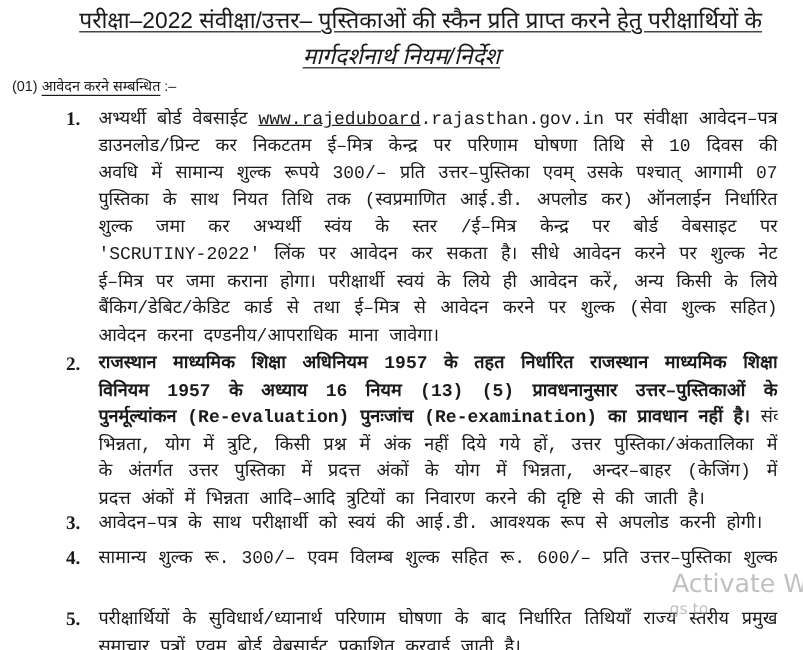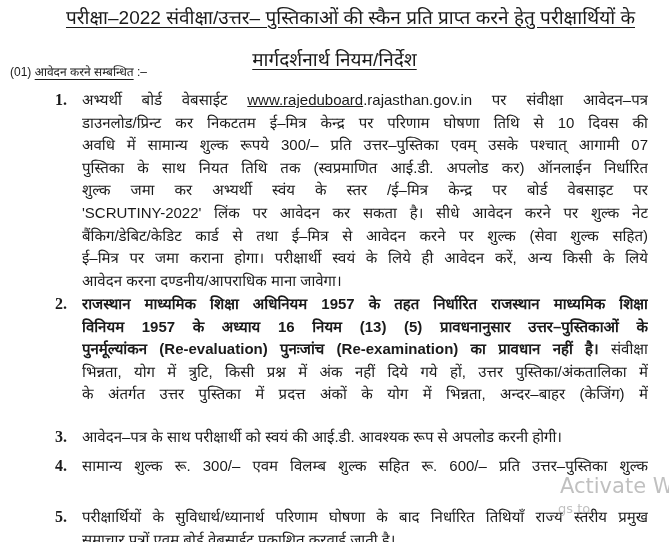--- a/index.html
+++ b/index.html
@@ -8,38 +8,38 @@
       background: #ffffff; color: #1a1a1a;
       font-family: "Liberation Sans", "DejaVu Sans", sans-serif;
       position: relative;
     }
     .title {
       position: absolute; left: 0; width: 669px; text-align: center;
       font-size: 19px; line-height: 24px; white-space: nowrap;
     }
     .title span { text-decoration: underline; text-underline-offset: 3px; }
     #title1 { top: 6px; margin-left: 16px; }
-    #title2 { top: 48px; }
+    #title2 { top: 36px; font-style: italic; }
     .section {
       position: absolute; left: 10px; top: 61px;
       font-size: 12px; line-height: 22px; white-space: nowrap;
     }
     .section .u { text-decoration: underline; text-underline-offset: 3px; }
     .item { position: absolute; left: 0; width: 669px; }
     .num {
       position: absolute; left: 55px; top: 0;
       font-family: "Liberation Serif", serif; font-weight: bold; font-size: 16px;
       line-height: 22.6px;
     }
     .body {
       position: absolute; left: 82px; width: 566px; top: 0;
       font-size: 15px; line-height: 22.6px;
       text-align: justify; text-align-last: left;
     }
-    .line { display: block; white-space: nowrap; overflow: hidden; text-align-last: justify; text-align: justify; }
+    .line { display: block; white-space: nowrap; overflow: hidden; text-align-last: justify; text-align: justify; font-family: Liberation Mono, monospace; }
     .line.last { text-align-last: left; }
     .bold { font-weight: bold; }
     .link { text-decoration: underline; }
     .watermark {
       position: absolute; left: 560px; top: 474px;
       font-size: 21px; color: rgba(150,150,150,0.6); white-space: nowrap;
       font-family: "DejaVu Sans", sans-serif;
     }
     .watermark-sub {
       position: absolute; left: 558px; top: 501px;
@@ -70,34 +70,35 @@
 
 <div class="item" id="item1">
   <span class="num">1.</span>
   <div class="body">
     <span class="line"><span>अभ्यर्थी बोर्ड वेबसाईट </span><span class="link">www.rajeduboard</span><span>.rajasthan.gov.in  पर संवीक्षा आवेदन–पत्र</span></span>
     <span class="line">डाउनलोड/प्रिन्ट कर निकटतम ई–मित्र केन्द्र पर परिणाम घोषणा तिथि से 10 दिवस की</span>
     <span class="line">अवधि में सामान्य शुल्क रूपये 300/– प्रति उत्तर–पुस्तिका एवम् उसके पश्चात् आगामी 07</span>
     <span class="line">पुस्तिका के साथ नियत तिथि तक (स्वप्रमाणित आई.डी. अपलोड कर) ऑनलाईन निर्धारित</span>
     <span class="line">शुल्क जमा कर अभ्यर्थी स्वंय के स्तर /ई–मित्र केन्द्र पर बोर्ड वेबसाइट पर</span>
     <span class="line">'SCRUTINY-2022'  लिंक पर आवेदन कर सकता है। सीधे आवेदन करने पर शुल्क नेट</span>
+    <span class="line">ई–मित्र पर जमा कराना होगा। परीक्षार्थी स्वयं के लिये ही आवेदन करें, अन्य किसी के लिये</span>
     <span class="line">बैंकिग/डेबिट/केडिट कार्ड से तथा ई–मित्र से आवेदन करने पर शुल्क (सेवा शुल्क सहित)</span>
-    <span class="line">ई–मित्र पर जमा कराना होगा। परीक्षार्थी स्वयं के लिये ही आवेदन करें, अन्य किसी के लिये</span>
     <span class="line last">आवेदन करना दण्डनीय/आपराधिक माना जावेगा।</span>
   </div>
 </div>
 
 <div class="item" id="item2">
   <span class="num">2.</span>
   <div class="body">
     <span class="line bold">राजस्थान माध्यमिक शिक्षा अधिनियम 1957 के तहत निर्धारित राजस्थान माध्यमिक शिक्षा</span>
     <span class="line bold">विनियम 1957 के अध्याय 16 नियम (13) (5) प्रावधनानुसार उत्तर–पुस्तिकाओं के</span>
     <span class="line"><span class="bold">पुनर्मूल्यांकन (Re-evaluation) पुनःजांच (Re-examination) का प्रावधान नहीं है।</span><span> संवीक्षा</span></span>
     <span class="line">भिन्नता, योग में त्रुटि, किसी प्रश्न में अंक नहीं दिये गये हों, उत्तर पुस्तिका/अंकतालिका में</span>
     <span class="line">के अंतर्गत उत्तर पुस्तिका में प्रदत्त अंकों के योग में भिन्नता, अन्दर–बाहर (केजिंग) में</span>
+    <span class="line last">प्रदत्त अंकों में भिन्नता आदि–आदि त्रुटियों का निवारण करने की दृष्टि से की जाती है।</span>
   </div>
 </div>
 
 <div class="item" id="item3">
   <span class="num">3.</span>
   <div class="body">
     <span class="line last">आवेदन–पत्र के साथ परीक्षार्थी को स्वयं की आई.डी. आवश्यक रूप से अपलोड करनी होगी।</span>
   </div>
 </div>
 

